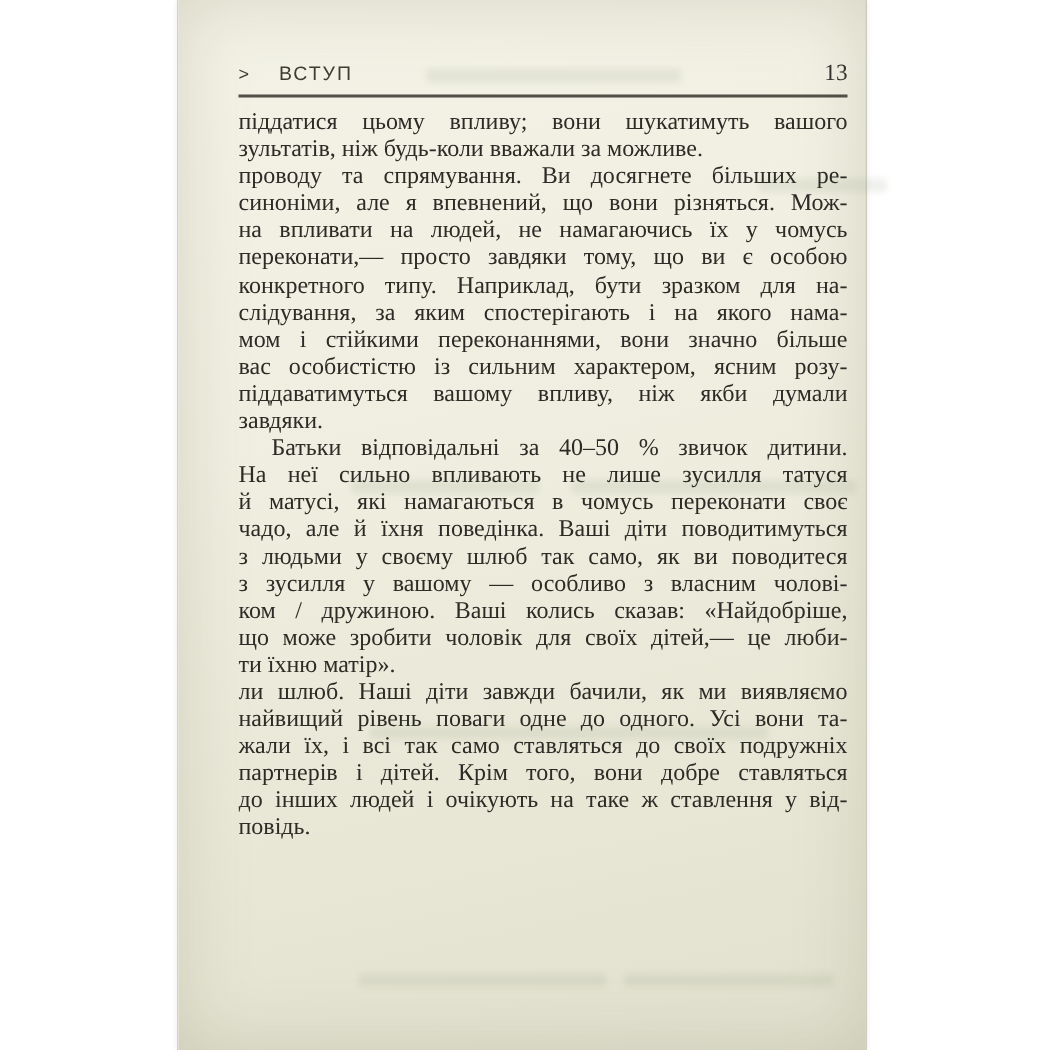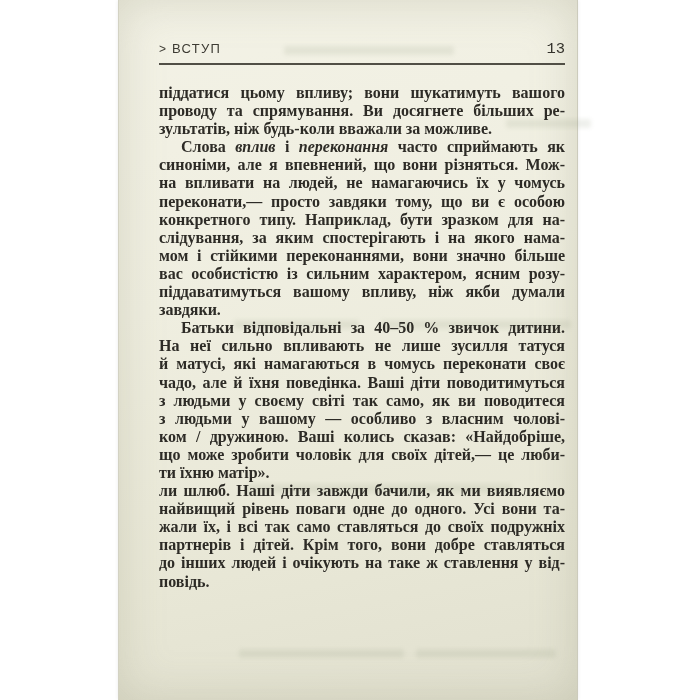--- a/index.html
+++ b/index.html
@@ -37,34 +37,33 @@
     border-bottom: 2px solid #514f46;
     font-family: "Liberation Sans", sans-serif;
     font-size: 13px;
     color: #3d3b33;
   }
   .marker {
     font-size: 12px;
     letter-spacing: 0;
   }
   .sec-title {
-    margin-left: 6px;
+    margin-left: 20px;
     letter-spacing: 1.3px;
     font-weight: 500;
   }
   .pagenum {
     margin-left: auto;
-    font-family: Liberation Mono, monospace;
+    font-family: Liberation Serif, serif;
     font-size: 15.5px;
     color: #34322c;
   }
   .bodytext {
-    margin-top: 19px;
+    margin-top: 8px;
     color: #2d2b26;
-    font-weight: bold;
   }
   .line {
     font-size: 16px;
     line-height: 18.1px;
     height: 18.1px;
     overflow: hidden;
     text-align: justify;
     text-align-last: justify;
     text-rendering: optimizeLegibility;
   }
@@ -104,44 +103,43 @@
     <div class="header">
       <span class="marker">&gt;</span>
       <span class="sec-title">ВСТУП</span>
       <span class="pagenum">13</span>
     </div>
 
     <div class="bodytext">
 
       <div class="para">
         <div class="line">піддатися цьому впливу; вони шукатимуть вашого</div>
+        <div class="line last">зультатів, ніж будь-коли вважали за можливе.</div>
         <div class="line">проводу та спрямування. Ви досягнете більших ре-</div>
-        <div class="line last">зультатів, ніж будь-коли вважали за можливе.</div>
       </div>
 
       <div class="para">
-        <div class="line ind"><span>Слова </span><span class="it">вплив</span><span> і </span><span class="it">переконання</span><span> часто сприймають як</span></div>
         <div class="line">синоніми, але я впевнений, що вони різняться. Мож-</div>
         <div class="line">на впливати на людей, не намагаючись їх у чомусь</div>
         <div class="line">переконати,— просто завдяки тому, що ви є особою</div>
         <div class="line">конкретного типу. Наприклад, бути зразком для на-</div>
         <div class="line">слідування, за яким спостерігають і на якого нама-</div>
         <div class="line">мом і стійкими переконаннями, вони значно більше</div>
         <div class="line">вас особистістю із сильним характером, ясним розу-</div>
         <div class="line">піддаватимуться вашому впливу, ніж якби думали</div>
         <div class="line last">завдяки.</div>
       </div>
 
       <div class="para">
         <div class="line ind">Батьки відповідальні за 40–50 % звичок дитини.</div>
         <div class="line">На неї сильно впливають не лише зусилля татуся</div>
         <div class="line">й матусі, які намагаються в чомусь переконати своє</div>
         <div class="line">чадо, але й їхня поведінка. Ваші діти поводитимуться</div>
-        <div class="line">з людьми у своєму світі так само, як ви поводитеся</div>
-        <div class="line">з людьми у вашому — особливо з власним чолові-</div>
+        <div class="line">з людьми у своєму шлюб так само, як ви поводитеся</div>
+        <div class="line">з зусилля у вашому — особливо з власним чолові-</div>
         <div class="line">ком / дружиною. Ваші колись сказав: «Найдобріше,</div>
         <div class="line">що може зробити чоловік для своїх дітей,— це люби-</div>
         <div class="line last">ти їхню матір».</div>
       </div>
 
       <div class="para">
         <div class="line">ли шлюб. Наші діти завжди бачили, як ми виявляємо</div>
         <div class="line">найвищий рівень поваги одне до одного. Усі вони та-</div>
         <div class="line">жали їх, і всі так само ставляться до своїх подружніх</div>
         <div class="line">партнерів і дітей. Крім того, вони добре ставляться</div>

